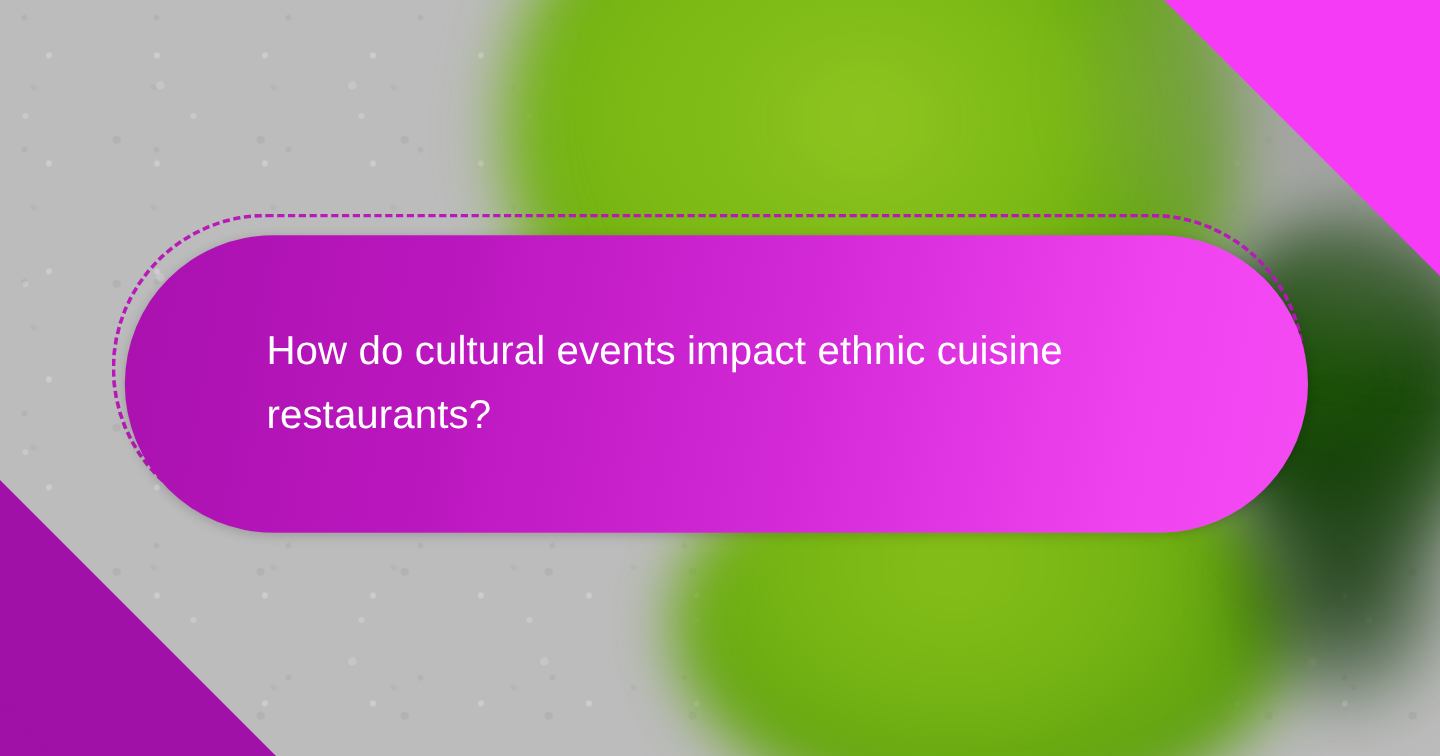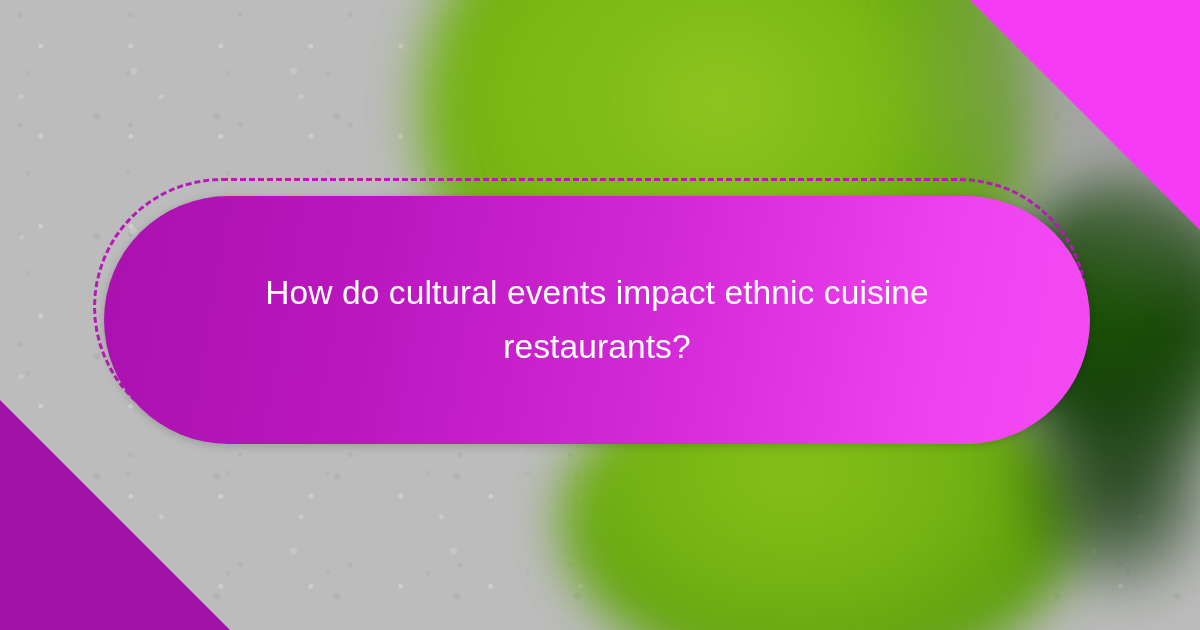--- a/index.html
+++ b/index.html
@@ -163,21 +163,21 @@
     align-items: center;
     justify-content: center;
     box-sizing: border-box;
     padding: 0 118px;
   }
   .card-title {
     color: #ffffff;
     font-size: 33.5px;
     line-height: 54px;
     font-weight: 400;
-    text-align: center;
+    text-align: left;
     letter-spacing: .1px;
     width: 100%;
   }
 </style>
 </head>
 <body>
 
 <div id="stage">
 
   <div class="bg-photo">

